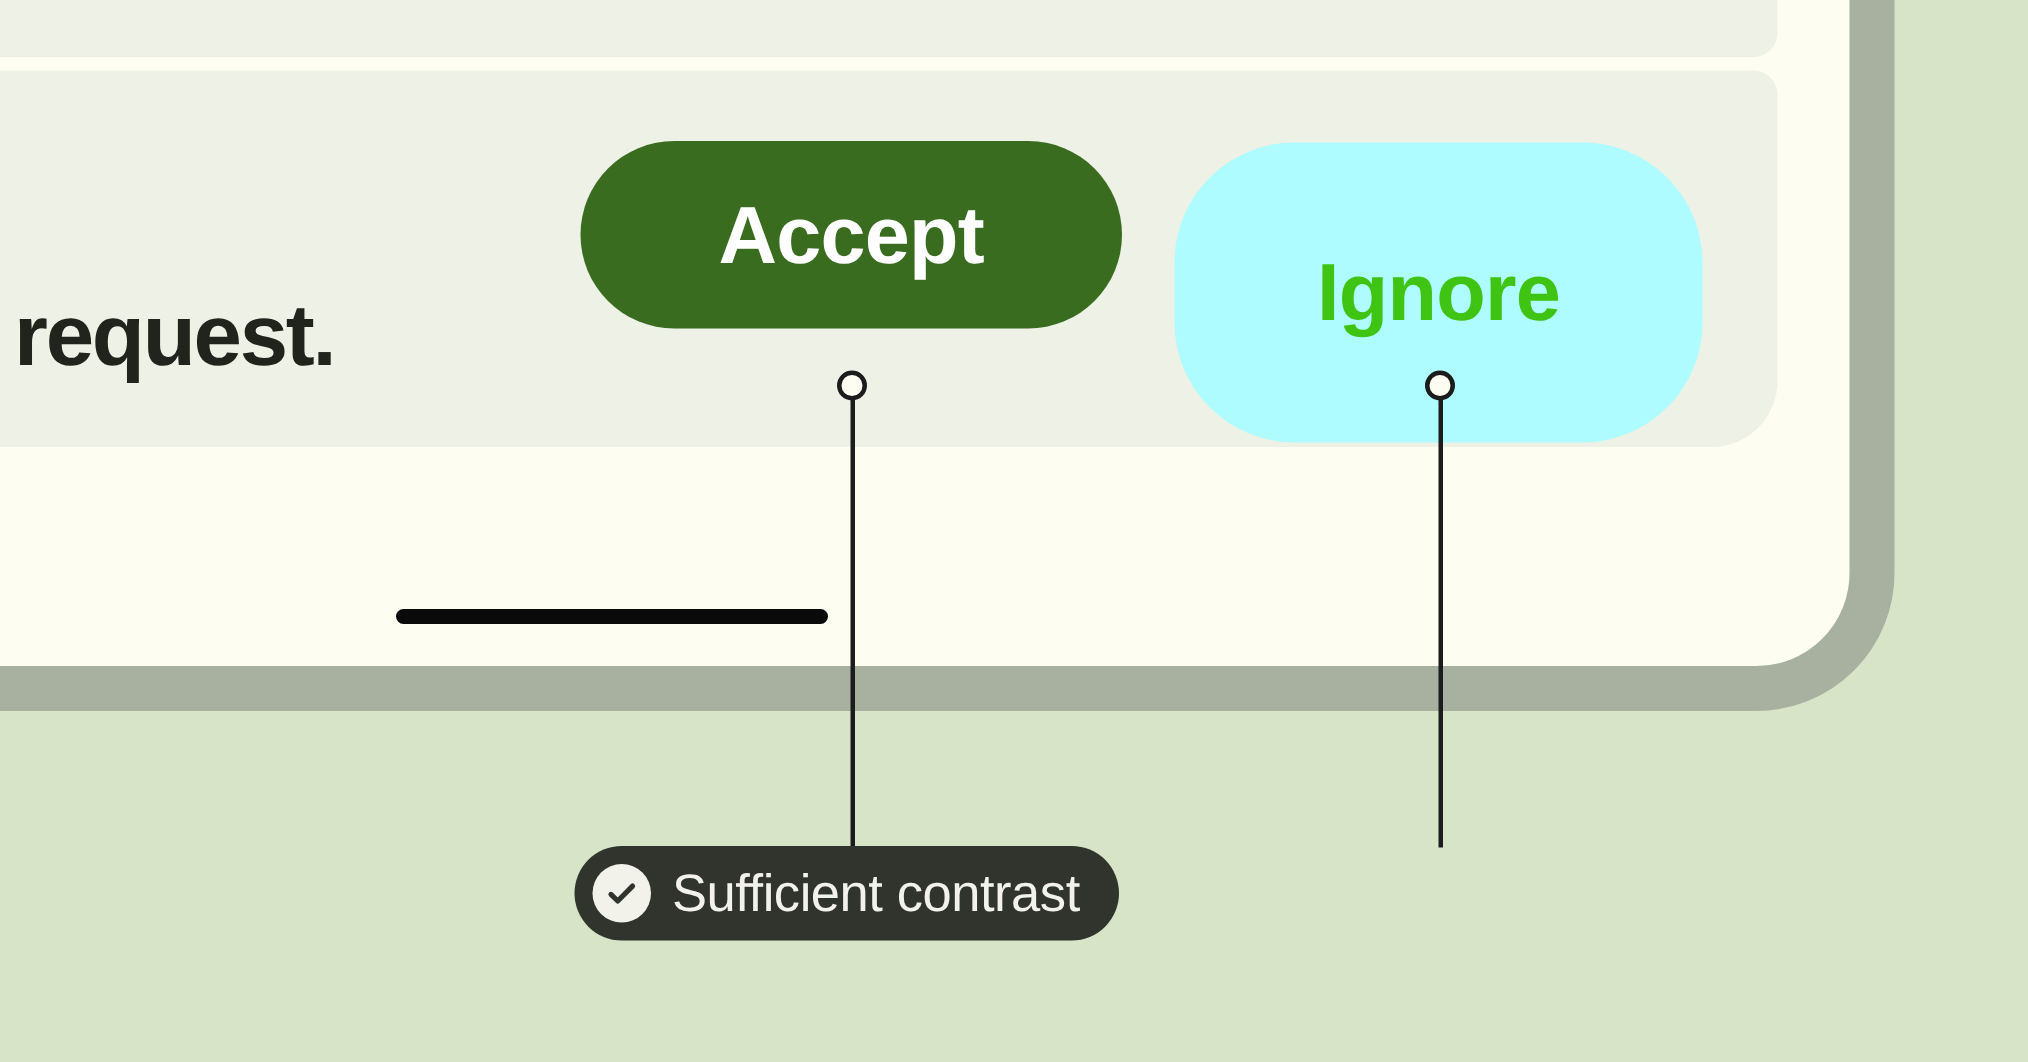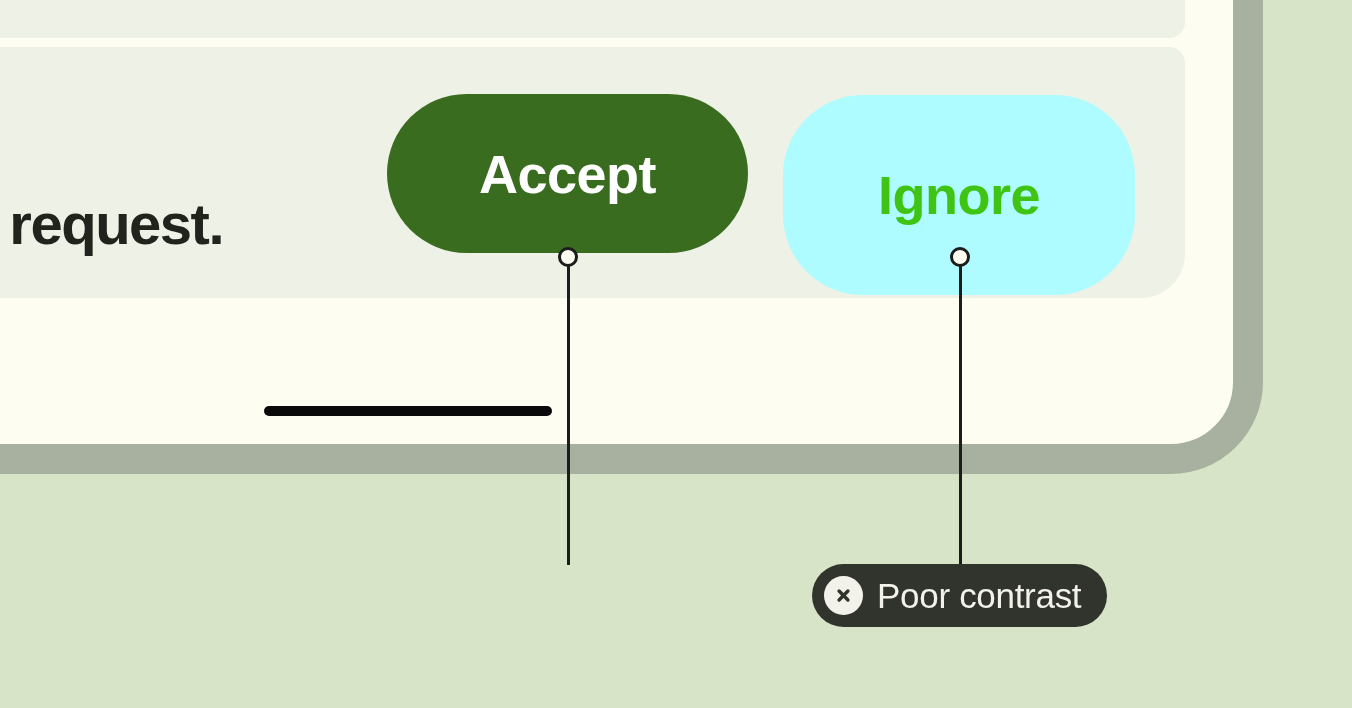--- a/index.html
+++ b/index.html
@@ -59,21 +59,21 @@
     border: none;
     border-radius: 80px;
     font-family: "Liberation Sans", sans-serif;
     font-size: 54px;
     font-weight: 600;
     letter-spacing: -0.5px;
     cursor: pointer;
   }
   .btn-accept {
     left: 387px; top: 94px;
-    width: 361px; height: 159px;
+    width: 361px; height: 125px;
     background: var(--accept-bg, #3a6c20);
     color: var(--accept-text, #ffffff);
   }
   .btn-ignore {
     left: 783px; top: 95px;
     width: 352px; height: 200px;
     background: var(--ignore-bg, #aefcff);
     color: var(--ignore-text, #3fc414);
   }
 
@@ -152,23 +152,23 @@
 
   <button class="pill-btn btn-ignore">Ignore</button>
 
   <div class="home-indicator"></div>
 
   <div class="connector-line line-accept"></div>
   <div class="connector-line line-ignore"></div>
   <div class="connector-dot dot-accept"></div>
   <div class="connector-dot dot-ignore"></div>
 
-
-  <div class="callout callout-poor">
+  <div class="callout callout-sufficient">
     <span class="badge-circle">
       <svg width="23" height="23" viewBox="0 0 24 24" fill="none" stroke="currentColor" stroke-width="3.6" stroke-linecap="round" stroke-linejoin="round">
-        <path d="M7.4 7.4 L16.6 16.6 M16.6 7.4 L7.4 16.6"></path>
+        <path d="M4.5 12.8 L9.2 17.4 L19.5 7"></path>
       </svg>
     </span>
-    <span>Poor contrast</span>
+    <span>Sufficient contrast</span>
   </div>
+
 
 </div>
 
 </body></html>

